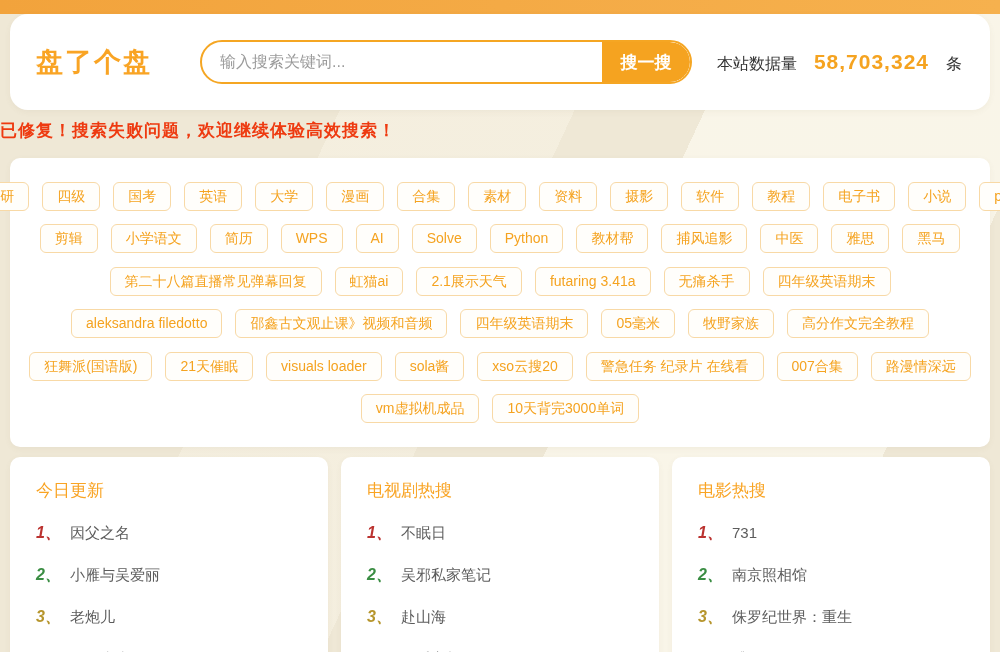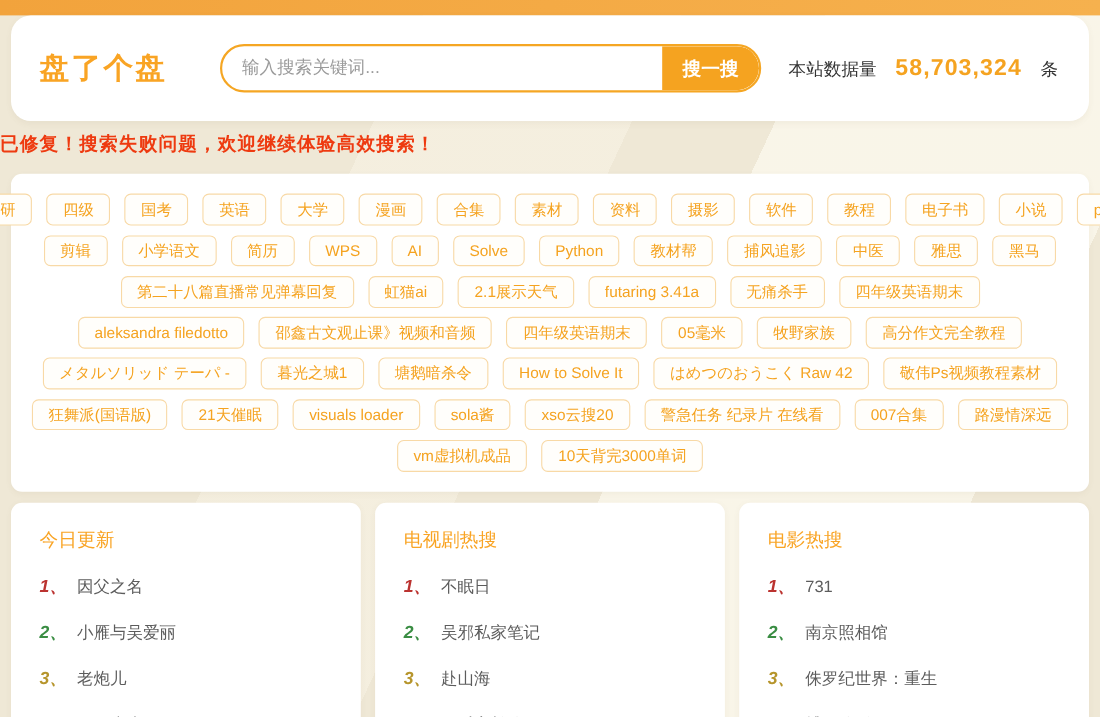--- a/index.html
+++ b/index.html
@@ -163,28 +163,20 @@
     </div>
     <div class="tag-row">
       <span class="tag">aleksandra filedotto</span>
       <span class="tag">邵鑫古文观止课》视频和音频</span>
       <span class="tag">四年级英语期末</span>
       <span class="tag">05毫米</span>
       <span class="tag">牧野家族</span>
       <span class="tag">高分作文完全教程</span>
     </div>
     <div class="tag-row">
-      <span class="tag">メタルソリッド テーパ -</span>
-      <span class="tag">暮光之城1</span>
-      <span class="tag">塘鹅暗杀令</span>
-      <span class="tag">How to Solve It</span>
-      <span class="tag">はめつのおうこく Raw  42</span>
-      <span class="tag">敬伟Ps视频教程素材</span>
-    </div>
-    <div class="tag-row">
       <span class="tag">狂舞派(国语版)</span>
       <span class="tag">21天催眠</span>
       <span class="tag">visuals loader</span>
       <span class="tag">sola酱</span>
       <span class="tag">xso云搜20</span>
       <span class="tag">警急任务 纪录片 在线看</span>
       <span class="tag">007合集</span>
       <span class="tag">路漫情深远</span>
     </div>
     <div class="tag-row">

